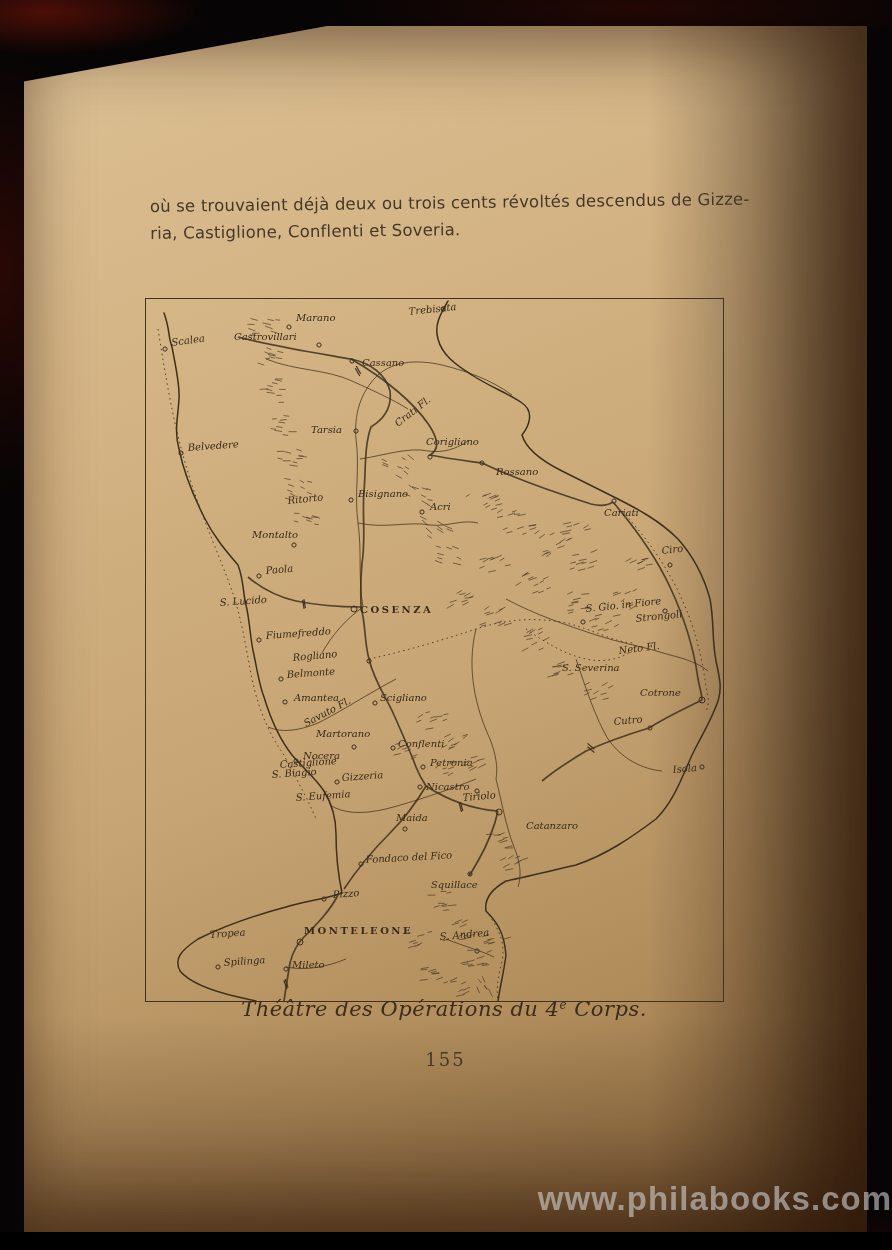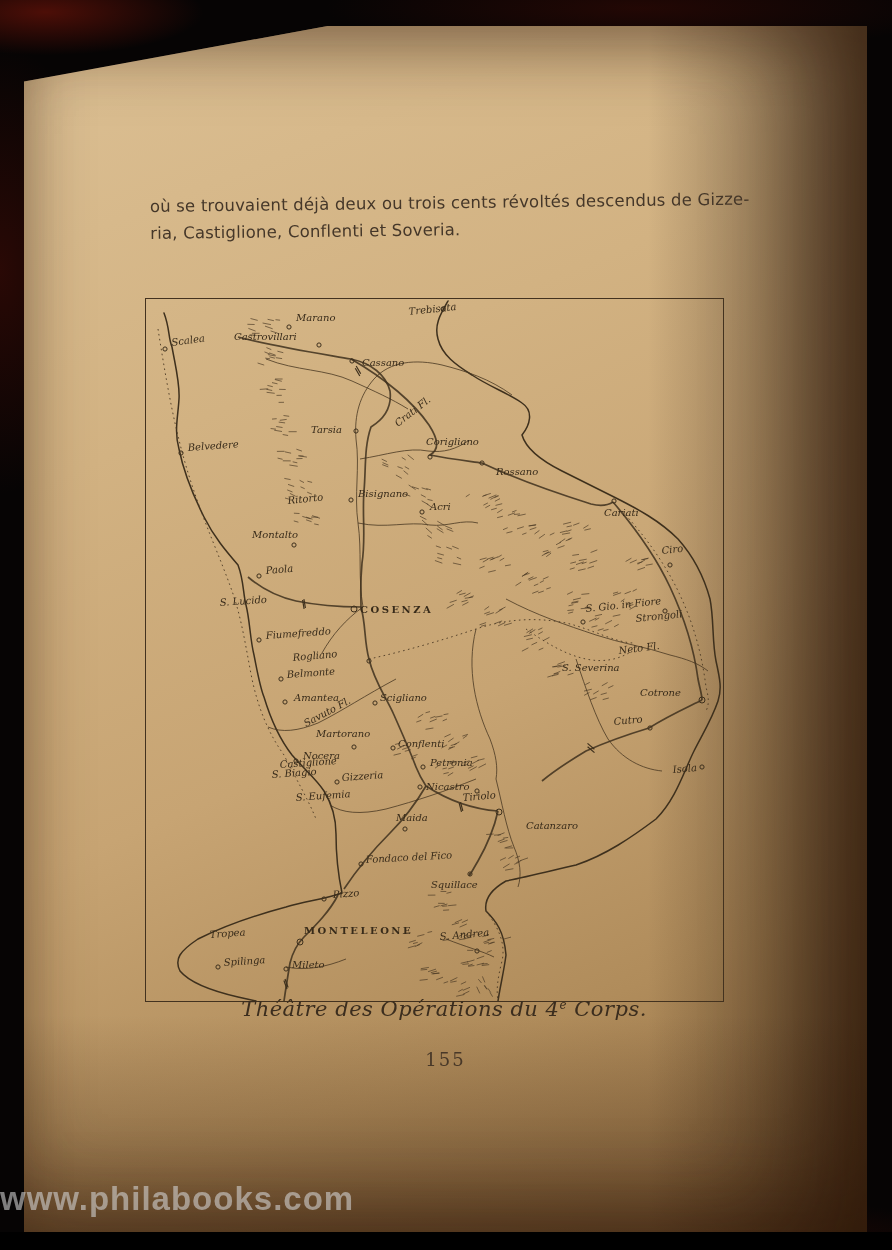--- a/index.html
+++ b/index.html
@@ -31,21 +31,21 @@
   #map-hatch line{stroke:#483824;stroke-width:.85;opacity:.78;}
   #map-ticks line{stroke:#3e301d;stroke-width:1.2;}
   .town-dot{fill:none;stroke:#3e301d;stroke-width:1;}
   .map-label{font-family:"DejaVu Serif", serif;font-style:italic;fill:#382b1a;font-size:10px;}
   .map-label.caps{font-style:normal;font-weight:bold;letter-spacing:2.5px;}
   .caption{position:absolute;left:100px;top:971px;width:640px;text-align:center;
     font-style:italic;font-size:21px;color:#3b2d1e;letter-spacing:.5px;}
   .caption .sup{font-size:12px;vertical-align:7px;}
   .pagenum{position:absolute;left:0;top:1007px;width:100%;text-align:center;
     font-size:18px;letter-spacing:2px;color:#483828;margin-top:16px;}
-  .watermark{position:absolute;left:0;top:1180px;width:100%;text-align:left;
+  .watermark{position:absolute;left:0;top:1180px;width:100%;text-align:right;
     font-family:"Liberation Sans", sans-serif;font-weight:bold;font-size:33px;
     color:rgba(208,208,208,.60);letter-spacing:1px;}
 </style>
 </head>
 <body>
 
 <div class="photo">
   <div class="page">
 
     <div class="para">

